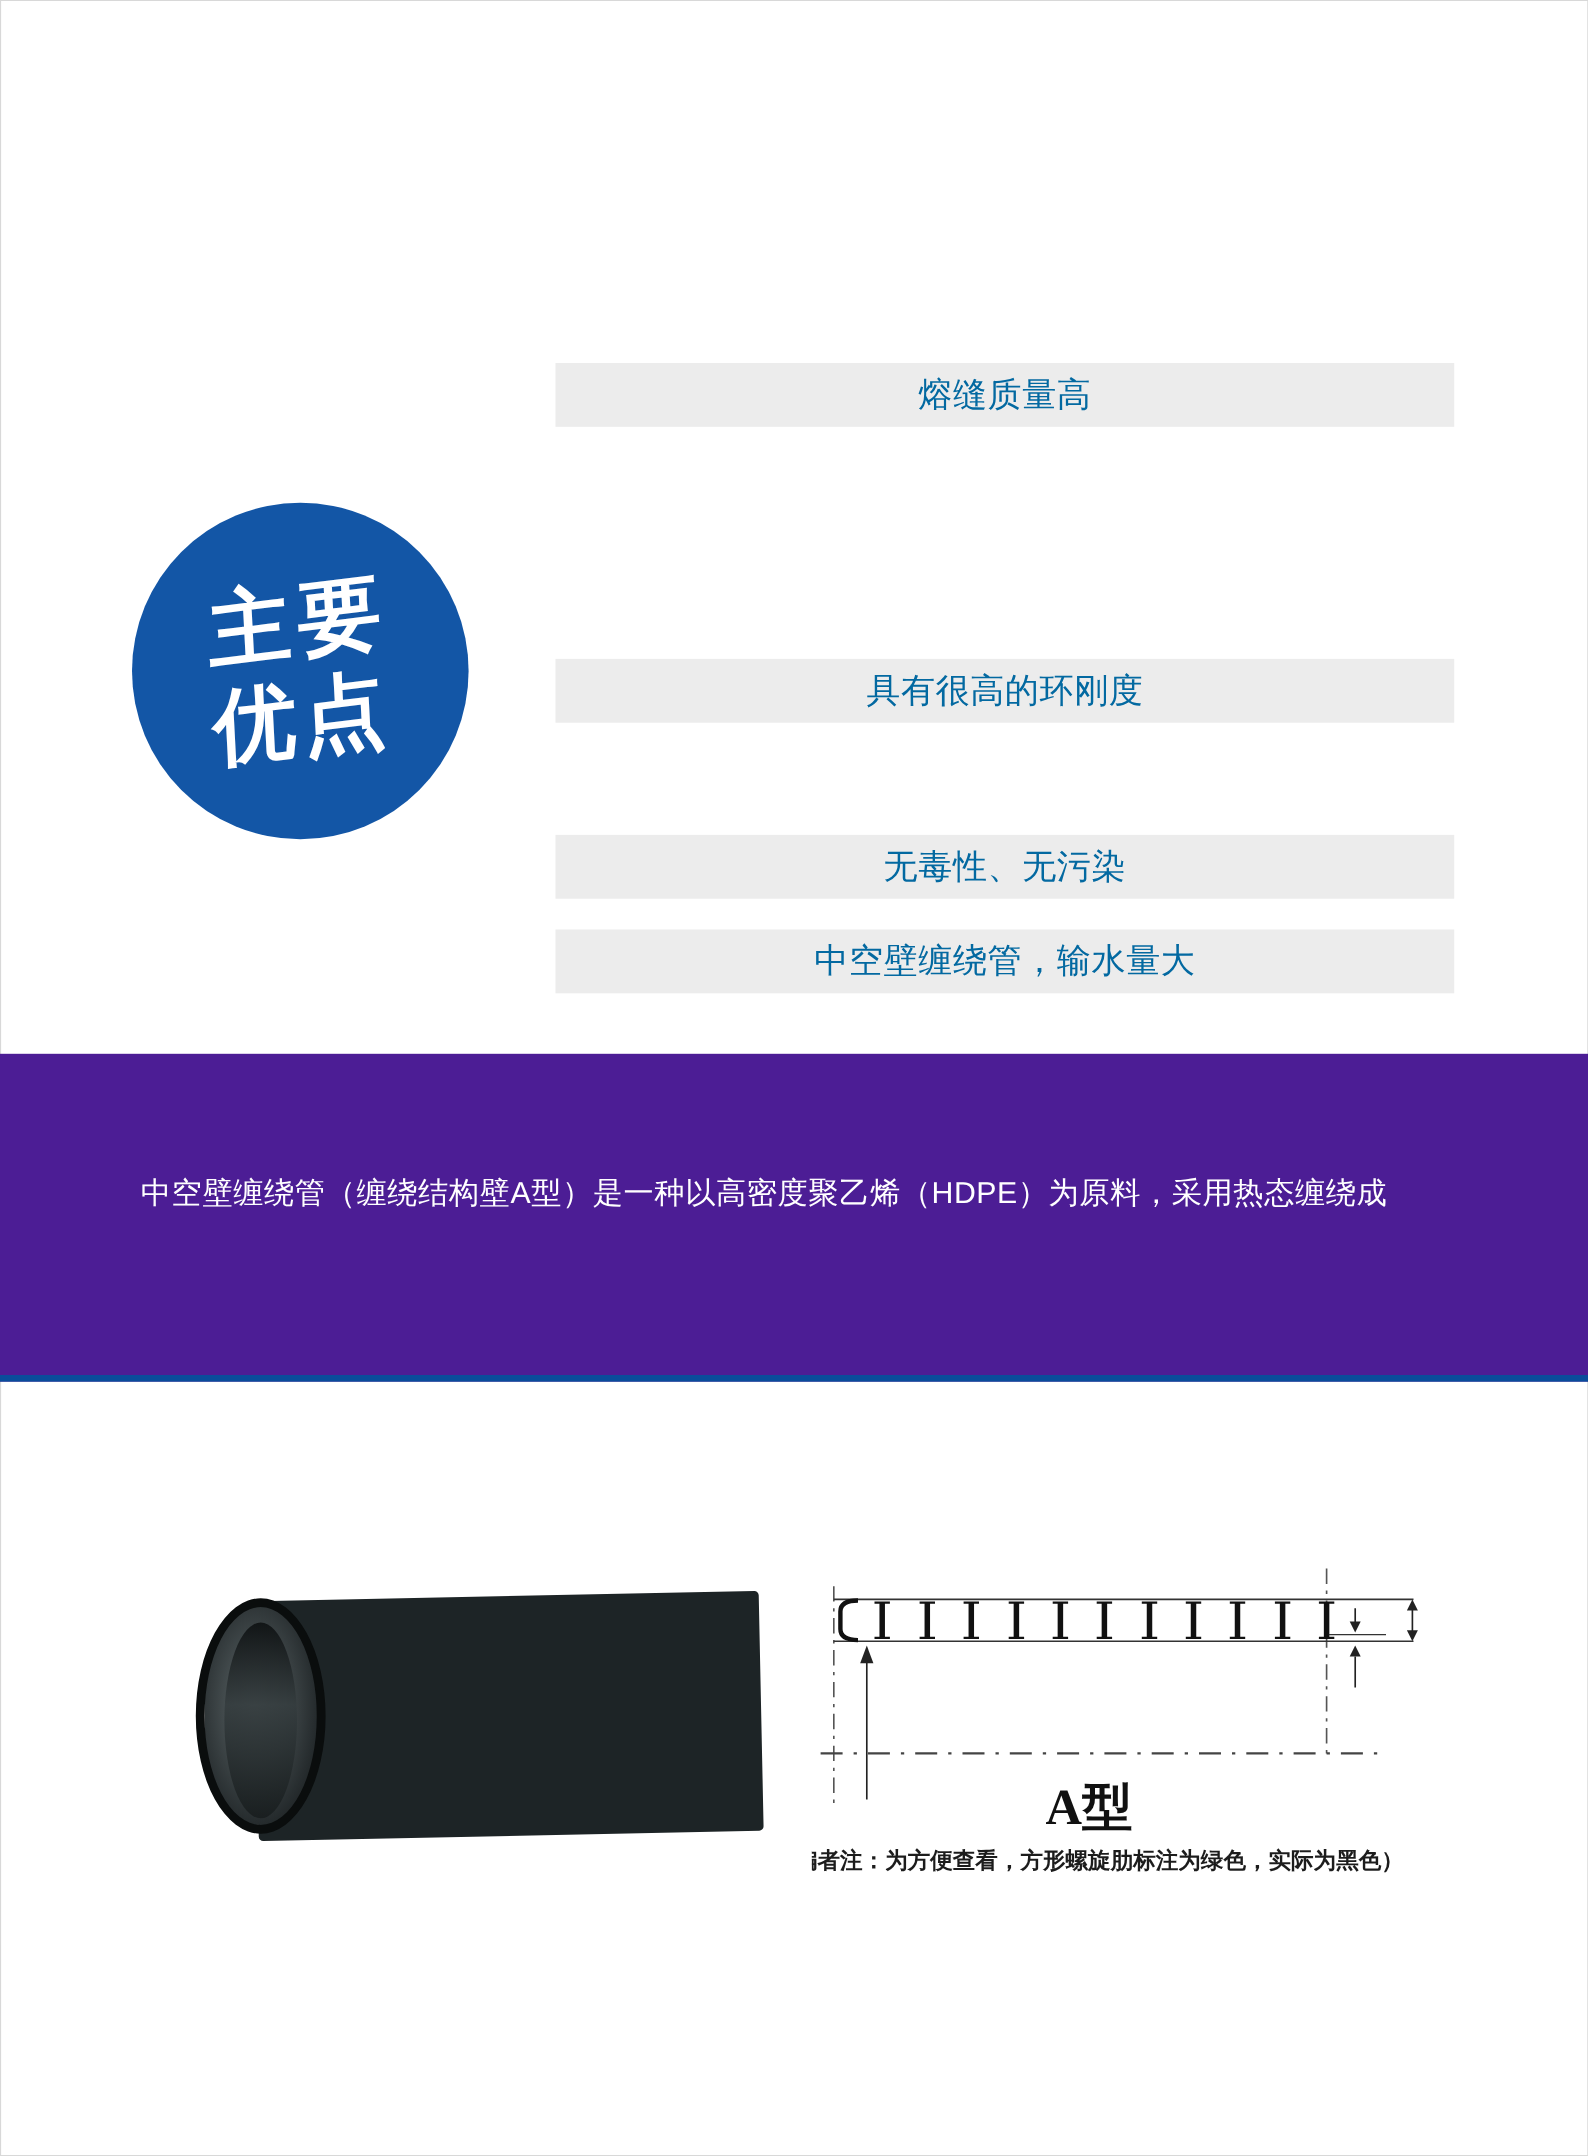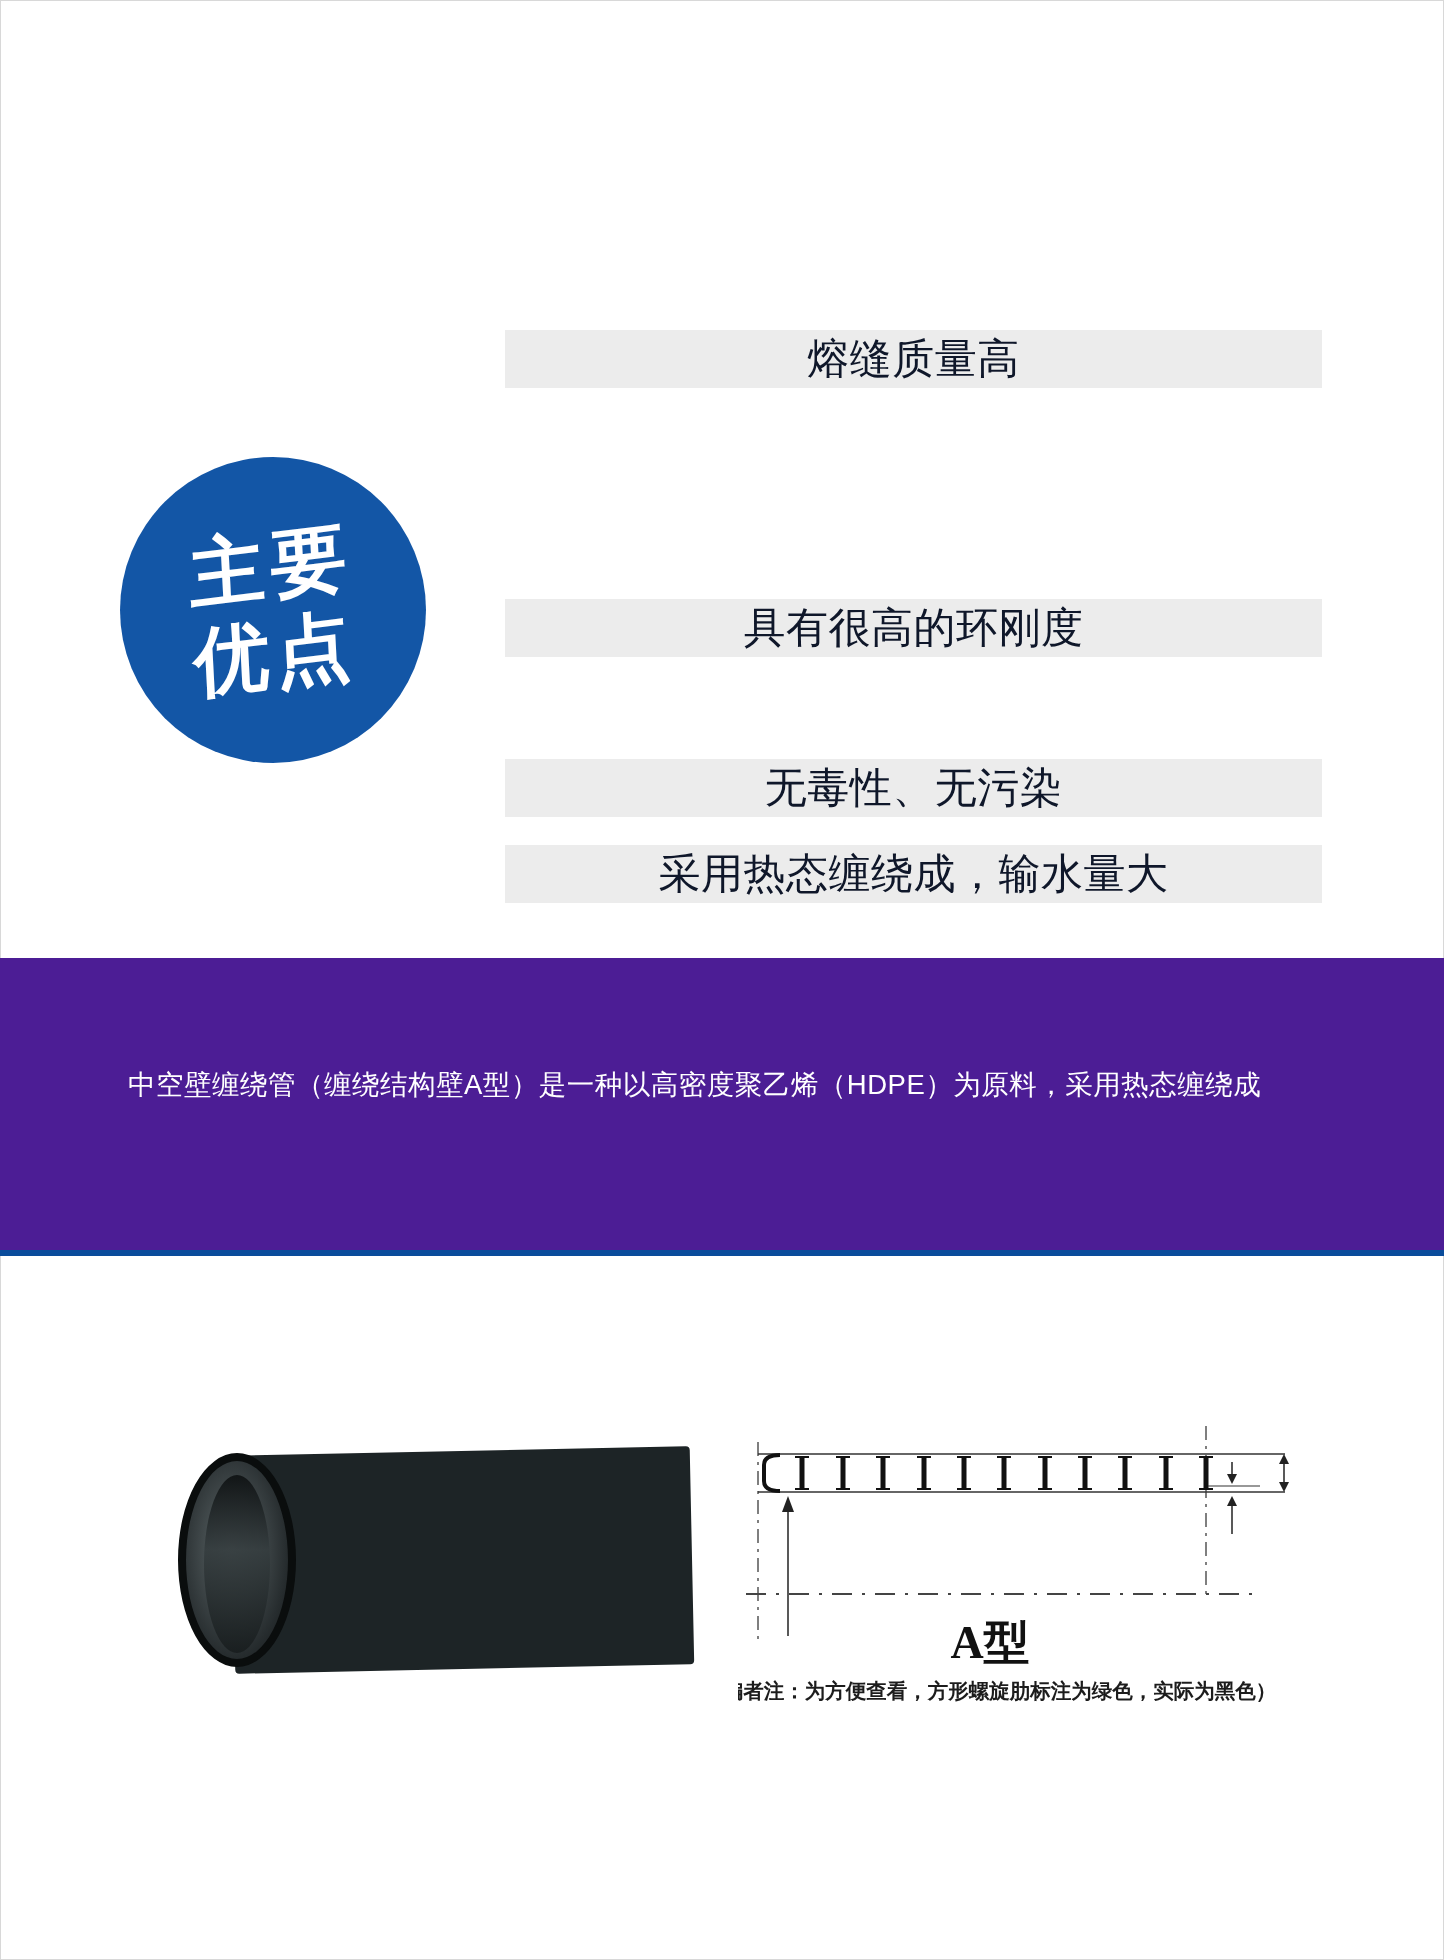--- a/index.html
+++ b/index.html
@@ -26,23 +26,23 @@
     display:flex;align-items:center;justify-content:center;
   }
   .badge-text{
     color:#ffffff;font-weight:bold;
     font-size:76px;line-height:88px;letter-spacing:6px;
     text-align:center;
     transform:rotate(-7deg) skewX(-4deg);
   }
   .bar{
     position:absolute;left:505px;width:817px;height:58px;
-    background:#ececec;color:#0f172a;
+    background:#ececec;color:#0369a1;
     display:flex;align-items:center;justify-content:center;
-    font-size:42px;letter-spacing:0.5px;
+    font-size:31px;letter-spacing:0.5px;
   }
   .bar-1{top:330px}.bar-2{top:416px}.bar-3{top:501px}.bar-4{top:599px}
   .bar-5{top:673px}.bar-6{top:759px}.bar-7{top:845px}
   
   .band{
     position:absolute;left:0;top:958px;width:1444px;height:298px;
     background:#4c1d95;
     border-bottom:6px solid #0a4c9b;
     box-sizing:border-box;
   }
@@ -96,21 +96,21 @@
   <div class="badge">
     <div class="badge-text">
       <div>主要</div>
       <div>优点</div>
     </div>
   </div>
 
   <div class="bar bar-1">熔缝质量高</div>
   <div class="bar bar-4">具有很高的环刚度</div>
   <div class="bar bar-6">无毒性、无污染</div>
-  <div class="bar bar-7">采用热态缠绕成，输水量大</div>
+  <div class="bar bar-7">中空壁缠绕管，输水量大</div>
 
   <div class="band">
     <div class="band-text">
       <div>中空壁缠绕管（缠绕结构壁A型）是一种以高密度聚乙烯（HDPE）为原料，采用热态缠绕成</div>
     </div>
   </div>
 
   <div class="pipe">
     <div class="pipe-body"></div>
     <div class="pipe-mouth">

